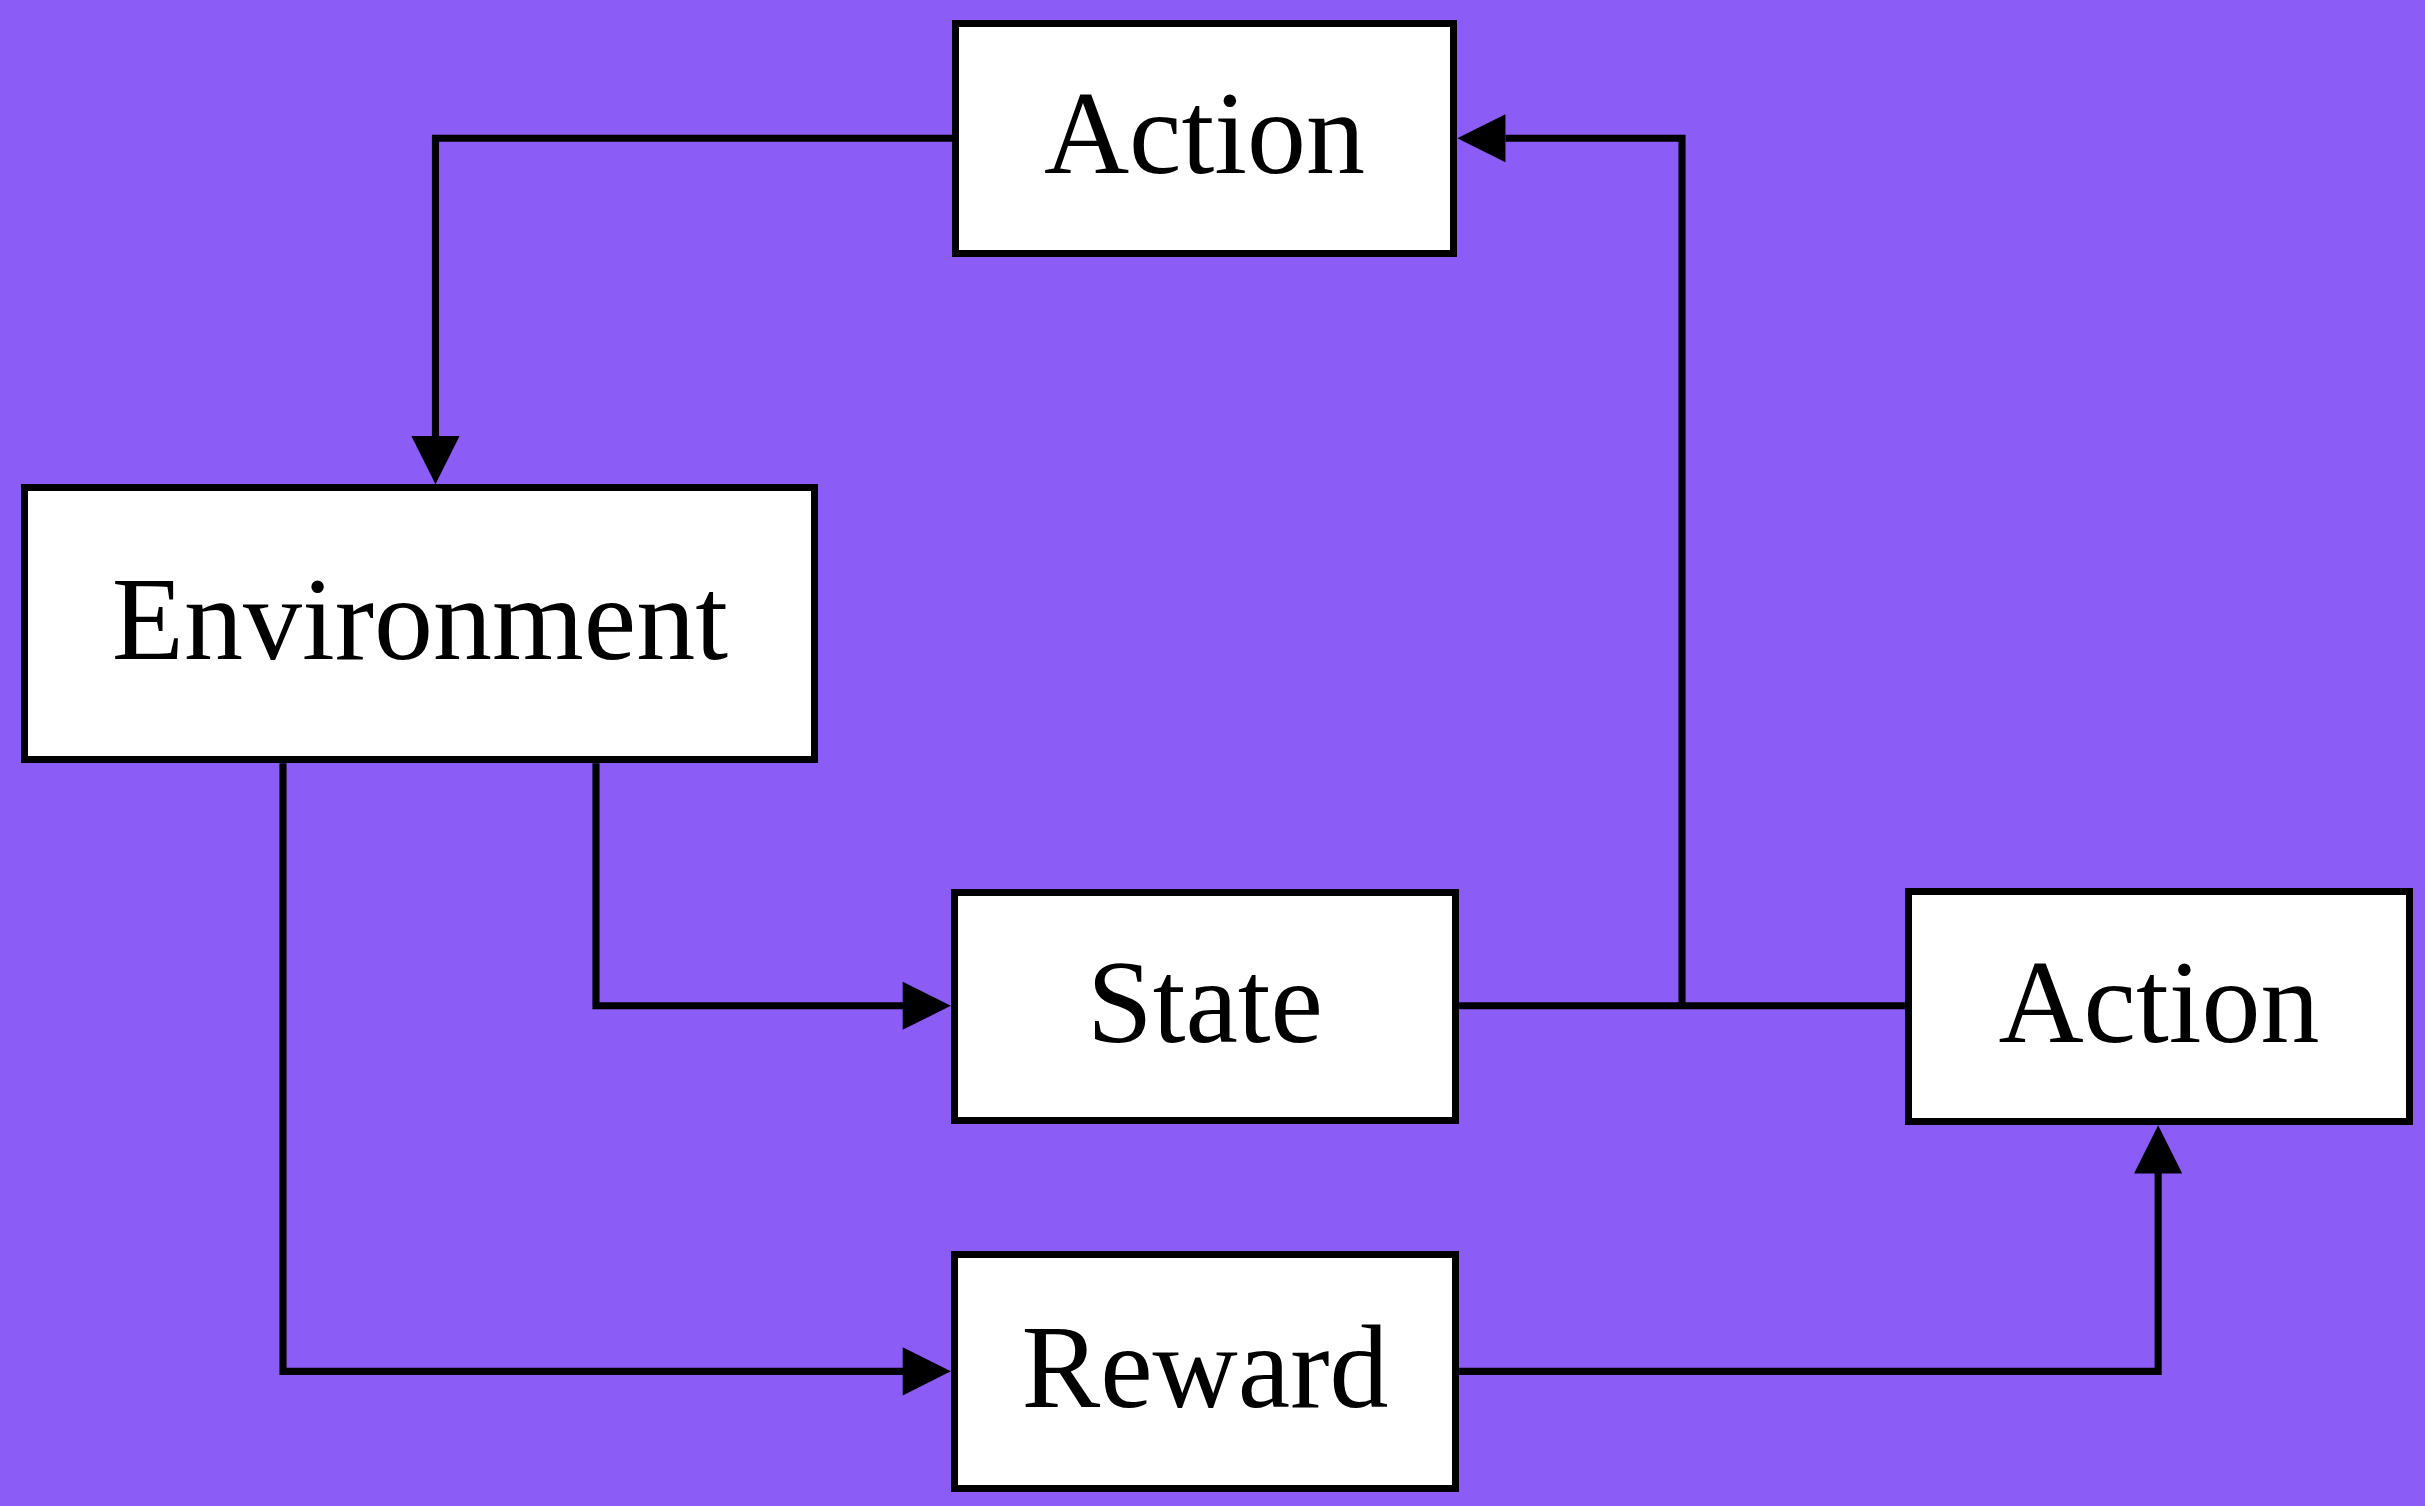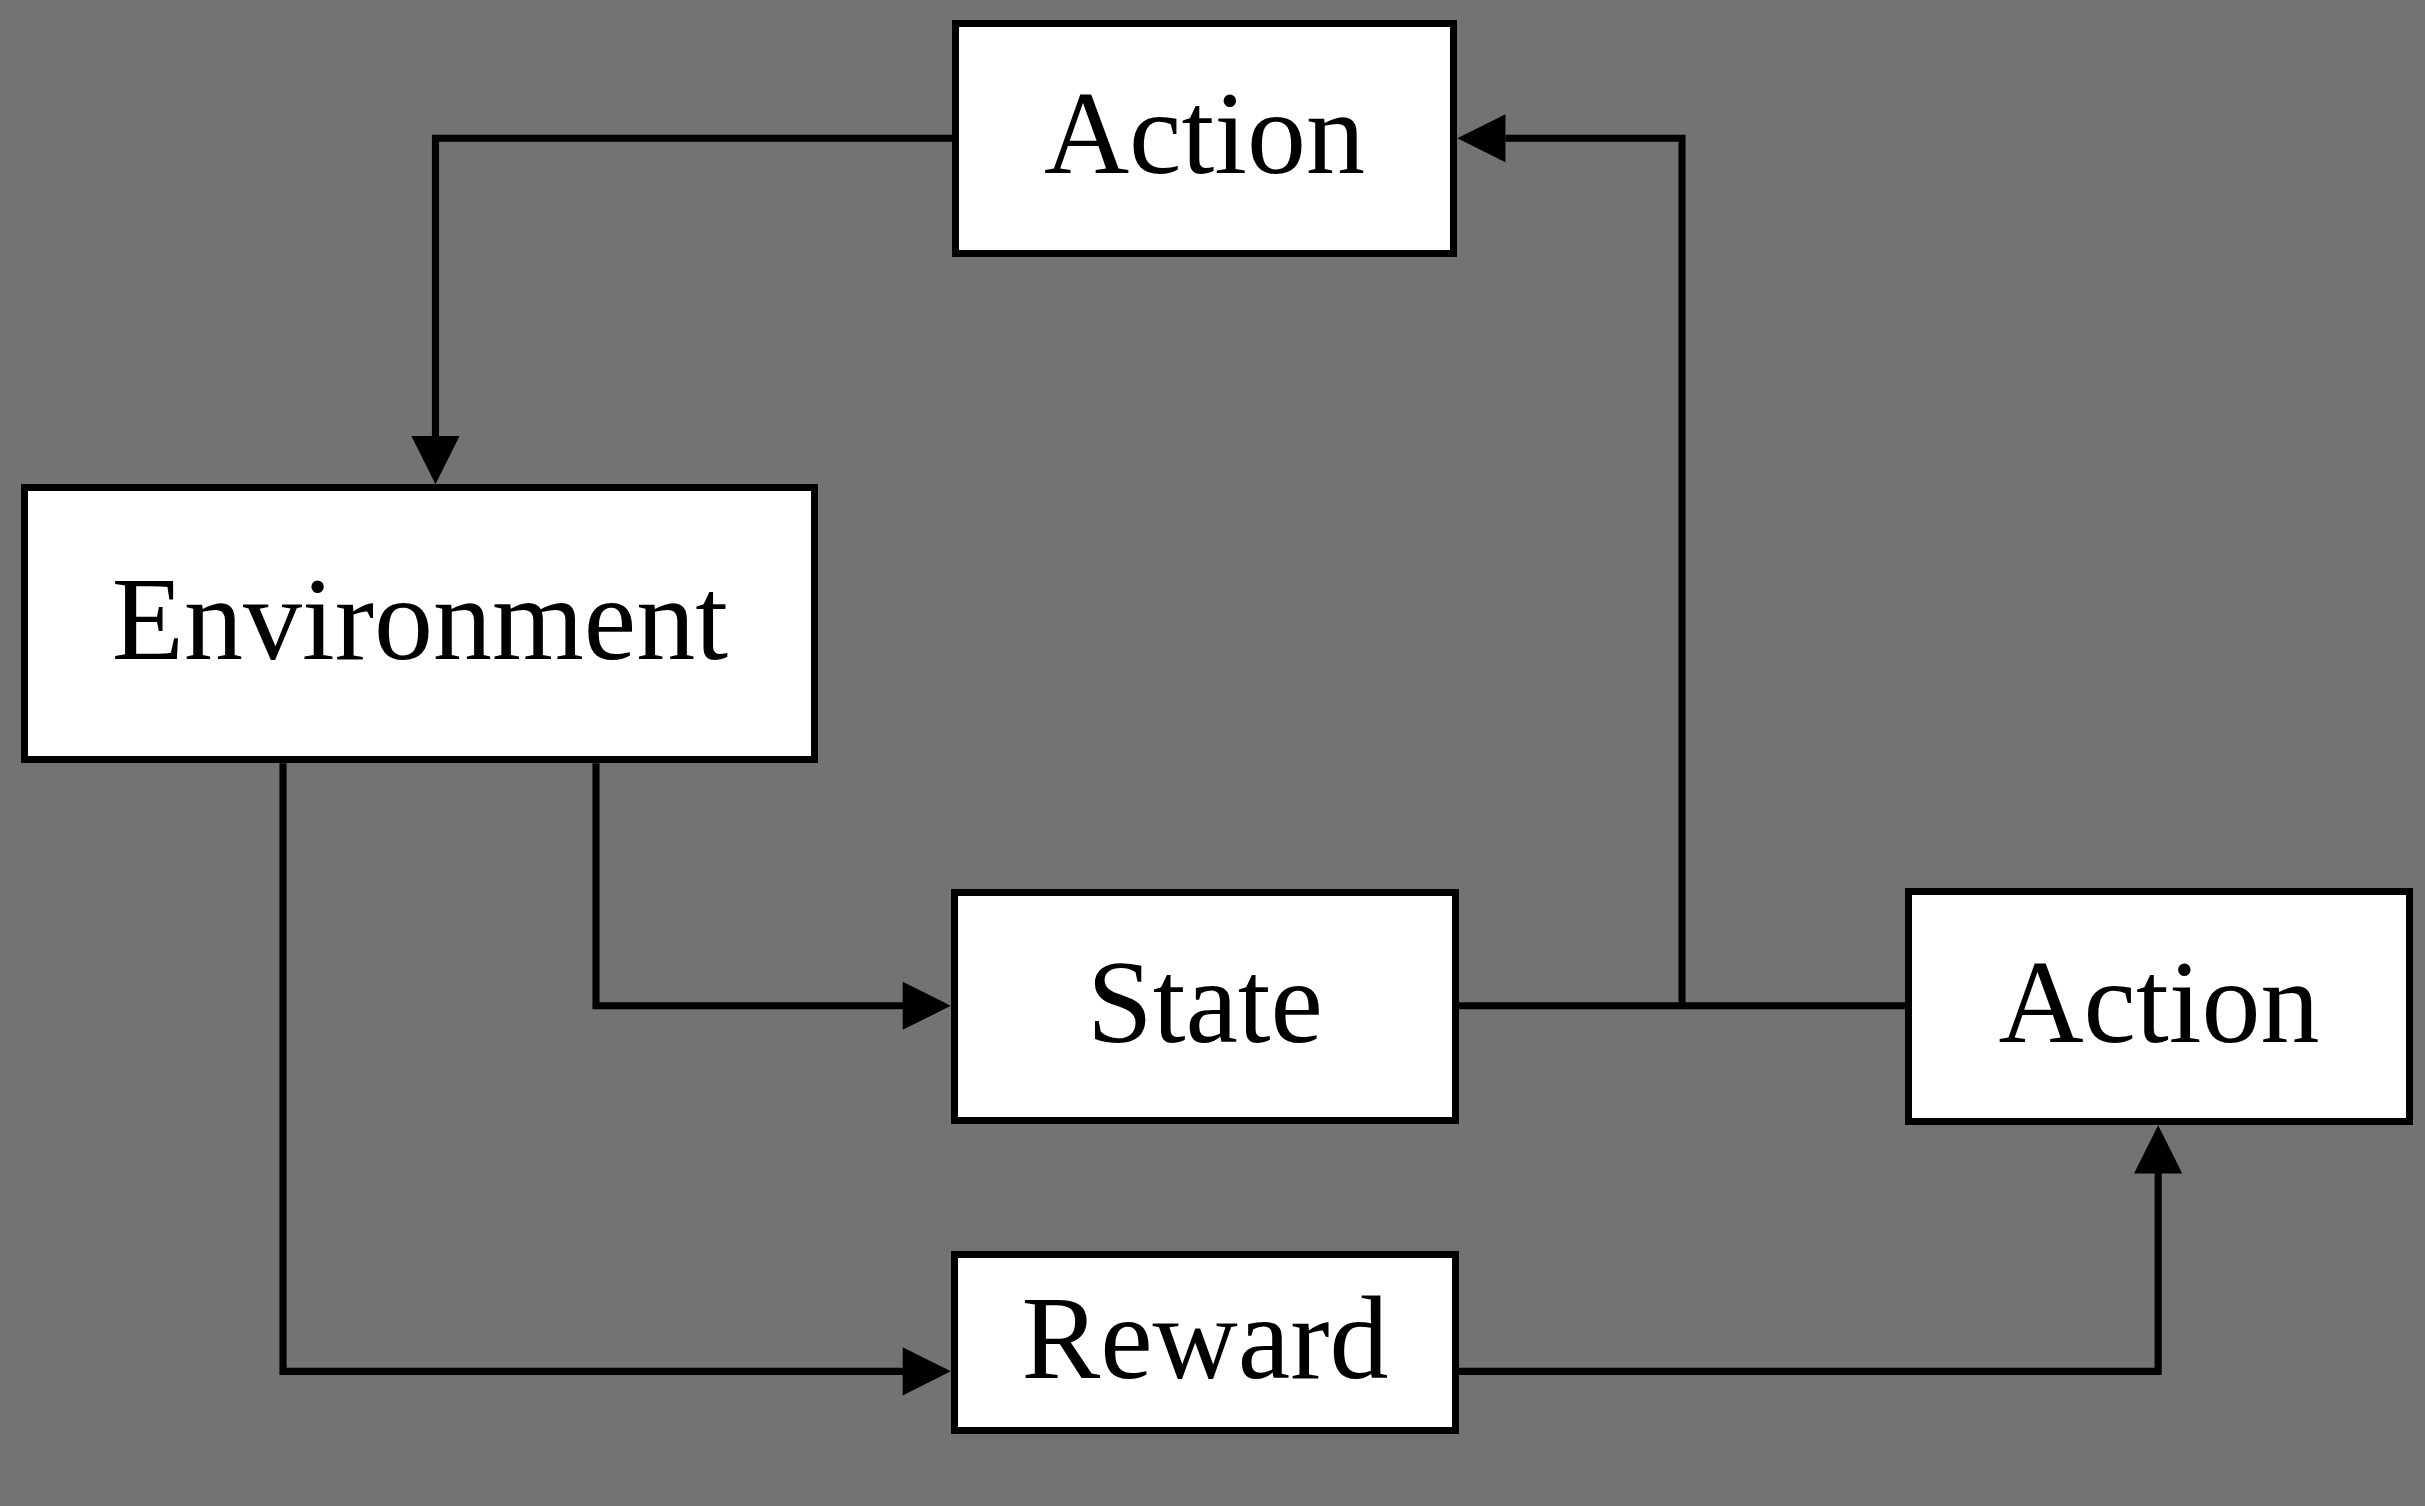--- a/index.html
+++ b/index.html
@@ -7,21 +7,21 @@
     padding: 0;
     background: #ffffff;
     width: 2426px;
     height: 1506px;
     overflow: hidden;
   }
   .canvas {
     position: relative;
     width: 2426px;
     height: 1506px;
-    background: #737373;
+    background: #8b5cf6;
     font-family: "Liberation Serif", "DejaVu Serif", serif;
   }
   .edges {
     position: absolute;
     left: 0;
     top: 0;
     width: 2426px;
     height: 1506px;
   }
   .node {
@@ -37,21 +37,21 @@
     color: #000000;
     font-size: 118px;
     line-height: 1;
     white-space: nowrap;
     transform: translateY(-3.6px);
   }
   .node-action      { left: 952px; top: 19.6px;   width: 505px; height: 237px; }
   .node-environment { left: 21.4px;   top: 484px;  width: 797px; height: 279px; }
   .node-state       { left: 951px; top: 889px;  width: 508px; height: 235px; }
   .node-policy      { left: 1905px; top: 888px;  width: 508px; height: 237px; }
-  .node-reward      { left: 951px; top: 1251px; width: 508px; height: 183px; }
+  .node-reward      { left: 951px; top: 1251px; width: 508px; height: 241px; }
   .edge-line {
     fill: none;
     stroke: #000000;
     stroke-width: 8;
     stroke-linejoin: miter;
     stroke-linecap: butt;
   }
   .arrowhead {
     fill: #000000;
     stroke: none;

